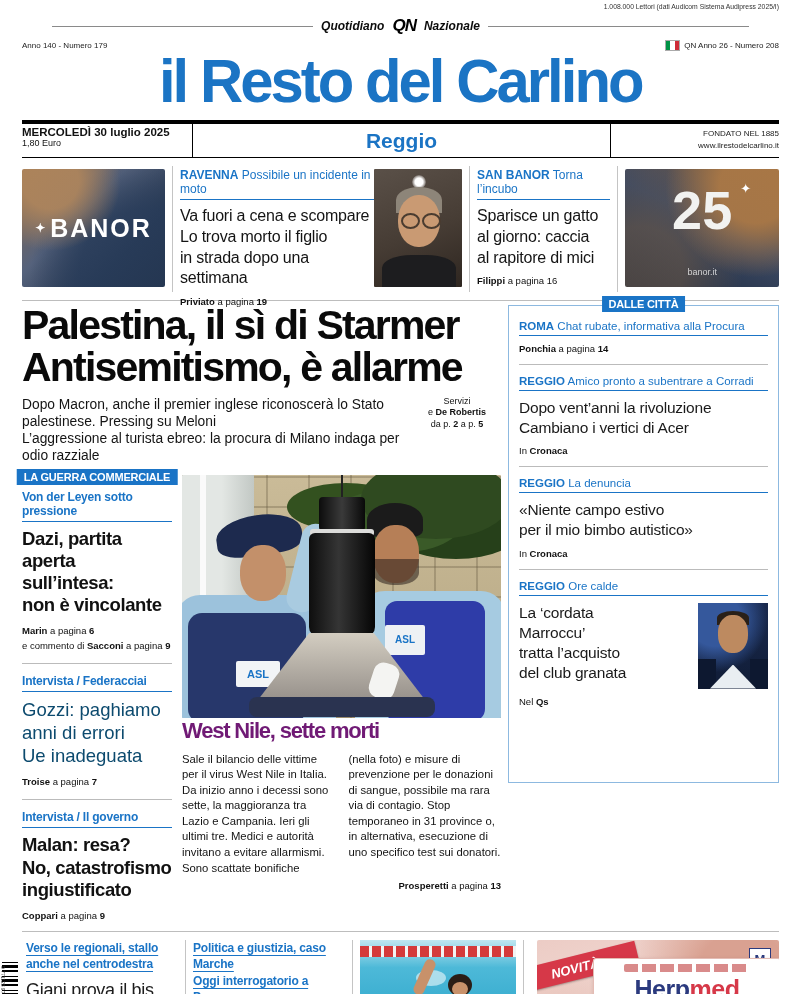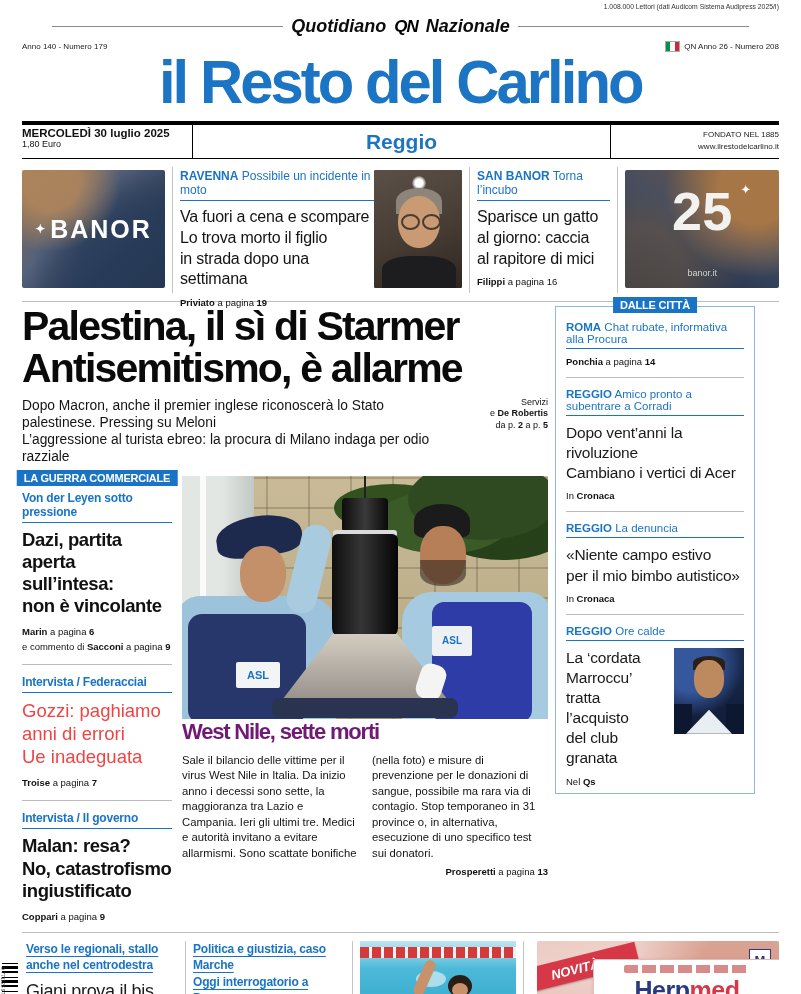--- a/index.html
+++ b/index.html
@@ -2,21 +2,21 @@
 <html><head>
 <meta charset="utf-8">
 <style>
   html,body{margin:0;padding:0;background:#e8e8e8;}
   .page{position:relative;width:801px;height:994px;background:#fff;overflow:hidden;
         font-family:"Liberation Sans",sans-serif;color:#111;margin:0 auto;}
   .audience{position:absolute;top:3px;right:22px;font-size:6.8px;color:#333;}
   
   .qnrow{display:flex;align-items:center;gap:8px;padding:0 52px;margin-top:16px;}
   .qnrow .line{flex:1;height:1px;background:#8a8a8a;}
-  .qnrow .qtxt{font-size:18px;font-weight:700;font-style:italic;color:#0c0c0c;white-space:nowrap;}
+  .qnrow .qtxt{font-size:12px;font-weight:700;font-style:italic;color:#0c0c0c;white-space:nowrap;}
   .qnrow .qnlogo{font-size:17px;font-weight:700;font-style:italic;letter-spacing:-1px;color:#000;}
   .issuerow{display:flex;justify-content:space-between;align-items:center;padding:0 22px;font-size:8px;color:#222;margin-top:4px;}
   .flagwrap{display:flex;align-items:center;gap:4px;}
   .flag{display:inline-block;width:13px;height:9px;border:0.5px solid #aaa;
         background:linear-gradient(90deg,#009246 0 33%,#fff 33% 66%,#ce2b37 66%);}
   .masthead{text-align:center;margin-top:0px;line-height:1;}
   .masthead span{display:inline-block;font-size:61px;font-weight:700;color:#1b74c4;
         letter-spacing:-3px;transform:scaleX(.98);}
   
   .dateband{display:flex;align-items:stretch;border-top:4px solid #000;border-bottom:1px solid #000;margin:8px 22px 0 22px;height:33px;}
@@ -59,28 +59,28 @@
   .ad25 .n{position:absolute;top:14px;left:0;right:0;text-align:center;color:#f2f2f0;font-size:54px;font-weight:700;line-height:1;}
   .ad25 .star{position:absolute;top:12px;right:28px;color:#fff;font-size:13px;}
   .ad25 .site{position:absolute;bottom:10px;left:0;right:0;text-align:center;color:rgba(255,255,255,.75);font-size:9px;}
   .rule{height:1px;background:#bdbdbd;margin:8px 22px 0 22px;}
   
   .main{display:flex;padding:0 22px;margin-top:4px;}
   .main-left{width:526px;}
   .h-lead{font-size:41px;line-height:1.02;font-weight:700;letter-spacing:-1.8px;color:#0a0a0a;white-space:pre-line;}
   .standfirst{display:flex;margin-top:7px;}
   .sf-text{flex:1;font-size:13.8px;line-height:1.25;color:#141414;white-space:pre-line;}
-  .sf-services{width:88px;text-align:right;font-size:9px;line-height:1.3;}
+  .sf-services{width:88px;text-align:center;font-size:9px;line-height:1.3;}
   .cols{display:flex;margin-top:10px;}
   .leftmini{width:150px;border-top:3px solid #701a75;position:relative;padding-top:12px;flex:none;}
   .badge{background:#1a74c6;color:#fff;font-weight:700;display:inline-block;padding:2px 7px;font-size:11px;letter-spacing:-0.2px;}
   .badge-f{position:absolute;top:-9px;left:50%;transform:translateX(-50%);white-space:nowrap;}
   .kicker2{color:#1a74c6;font-size:12px;font-weight:700;border-bottom:1px solid #1a74c6;padding-bottom:3px;margin-bottom:6px;letter-spacing:-0.2px;}
   .h-mini-bold{font-size:18.5px;line-height:1.2;font-weight:700;letter-spacing:-0.4px;white-space:pre-line;}
-  .h-mini-light{font-size:18.5px;line-height:1.25;font-weight:400;color:#ef4444;white-space:pre-line;}
+  .h-mini-light{font-size:18.5px;line-height:1.25;font-weight:400;color:#0c4a6e;white-space:pre-line;}
   .mini-hr{border:none;border-top:1px solid #bbb;margin:10px 0;}
   .byline2{font-size:9.5px;line-height:1.5;}
   .center-art{flex:1;margin-left:10px;}
   
   .wn{position:relative;width:100%;height:243px;overflow:hidden;border-radius:1px;
      background:repeating-linear-gradient(90deg,rgba(96,84,60,.30) 0 2px,transparent 2px 42px),
                 repeating-linear-gradient(0deg,rgba(96,84,60,.30) 0 2px,transparent 2px 30px),
                 linear-gradient(#cabb98,#b5a682);}
   .wn .glass{position:absolute;left:0;top:0;width:72px;height:100%;
      background:linear-gradient(90deg,#e3e7e4 0 55%,#c2c8c4 100%);}
@@ -110,21 +110,21 @@
      background:linear-gradient(90deg,#0e0e0e,#353535 45%,#050505);border-radius:6px 6px 10px 10px;}
   .wn .funnel{position:absolute;left:50%;top:158px;width:168px;height:68px;transform:translateX(-84px);
      background:linear-gradient(#d3cdc1,#96908a);clip-path:polygon(31% 0,69% 0,100% 100%,0 100%);}
   .wn .rim{position:absolute;left:50%;top:222px;width:186px;height:20px;transform:translateX(-93px);
      background:#2a3350;border-radius:8px;}
   .h-wn{font-size:22px;font-weight:700;letter-spacing:-1.2px;margin-top:0;color:#701a75;}
   .wn-body{display:flex;gap:14px;margin-top:8px;}
   .wn-body div{flex:1;font-size:11.3px;line-height:1.38;color:#141414;}
   .wn-byline{text-align:right;font-size:9.5px;margin-top:4px;}
   
-  .rightcol{width:200px;margin-left:7px;flex:none;}
+  .rightcol{width:271px;margin-left:7px;flex:none;}
   .citybox{border:1px solid #8db9e0;position:relative;padding:14px 10px 6px 10px;min-height:478px;box-sizing:border-box;}
   .citybox .badge-f{top:-10px;}
   .rc-kicker{color:#1a74c6;font-size:11.5px;border-bottom:1px solid #1a74c6;padding-bottom:3px;margin-bottom:7px;}
   .rc-kicker b{font-weight:700;}
   .rc-item1{display:flex;gap:8px;}
   .photo-bova{width:72px;height:94px;flex:none;position:relative;overflow:hidden;
      background:linear-gradient(#d9d9d9,#bdbdbd);}
   .photo-bova .hair{position:absolute;top:4px;left:12px;width:48px;height:26px;border-radius:50% 50% 0 0;background:#6e6e6e;}
   .photo-bova .face{position:absolute;top:12px;left:15px;width:42px;height:56px;border-radius:46%;background:#ababab;}
   .photo-bova .beard{position:absolute;top:44px;left:15px;width:42px;height:26px;border-radius:0 0 46% 46%;background:rgba(70,70,70,.6);}

